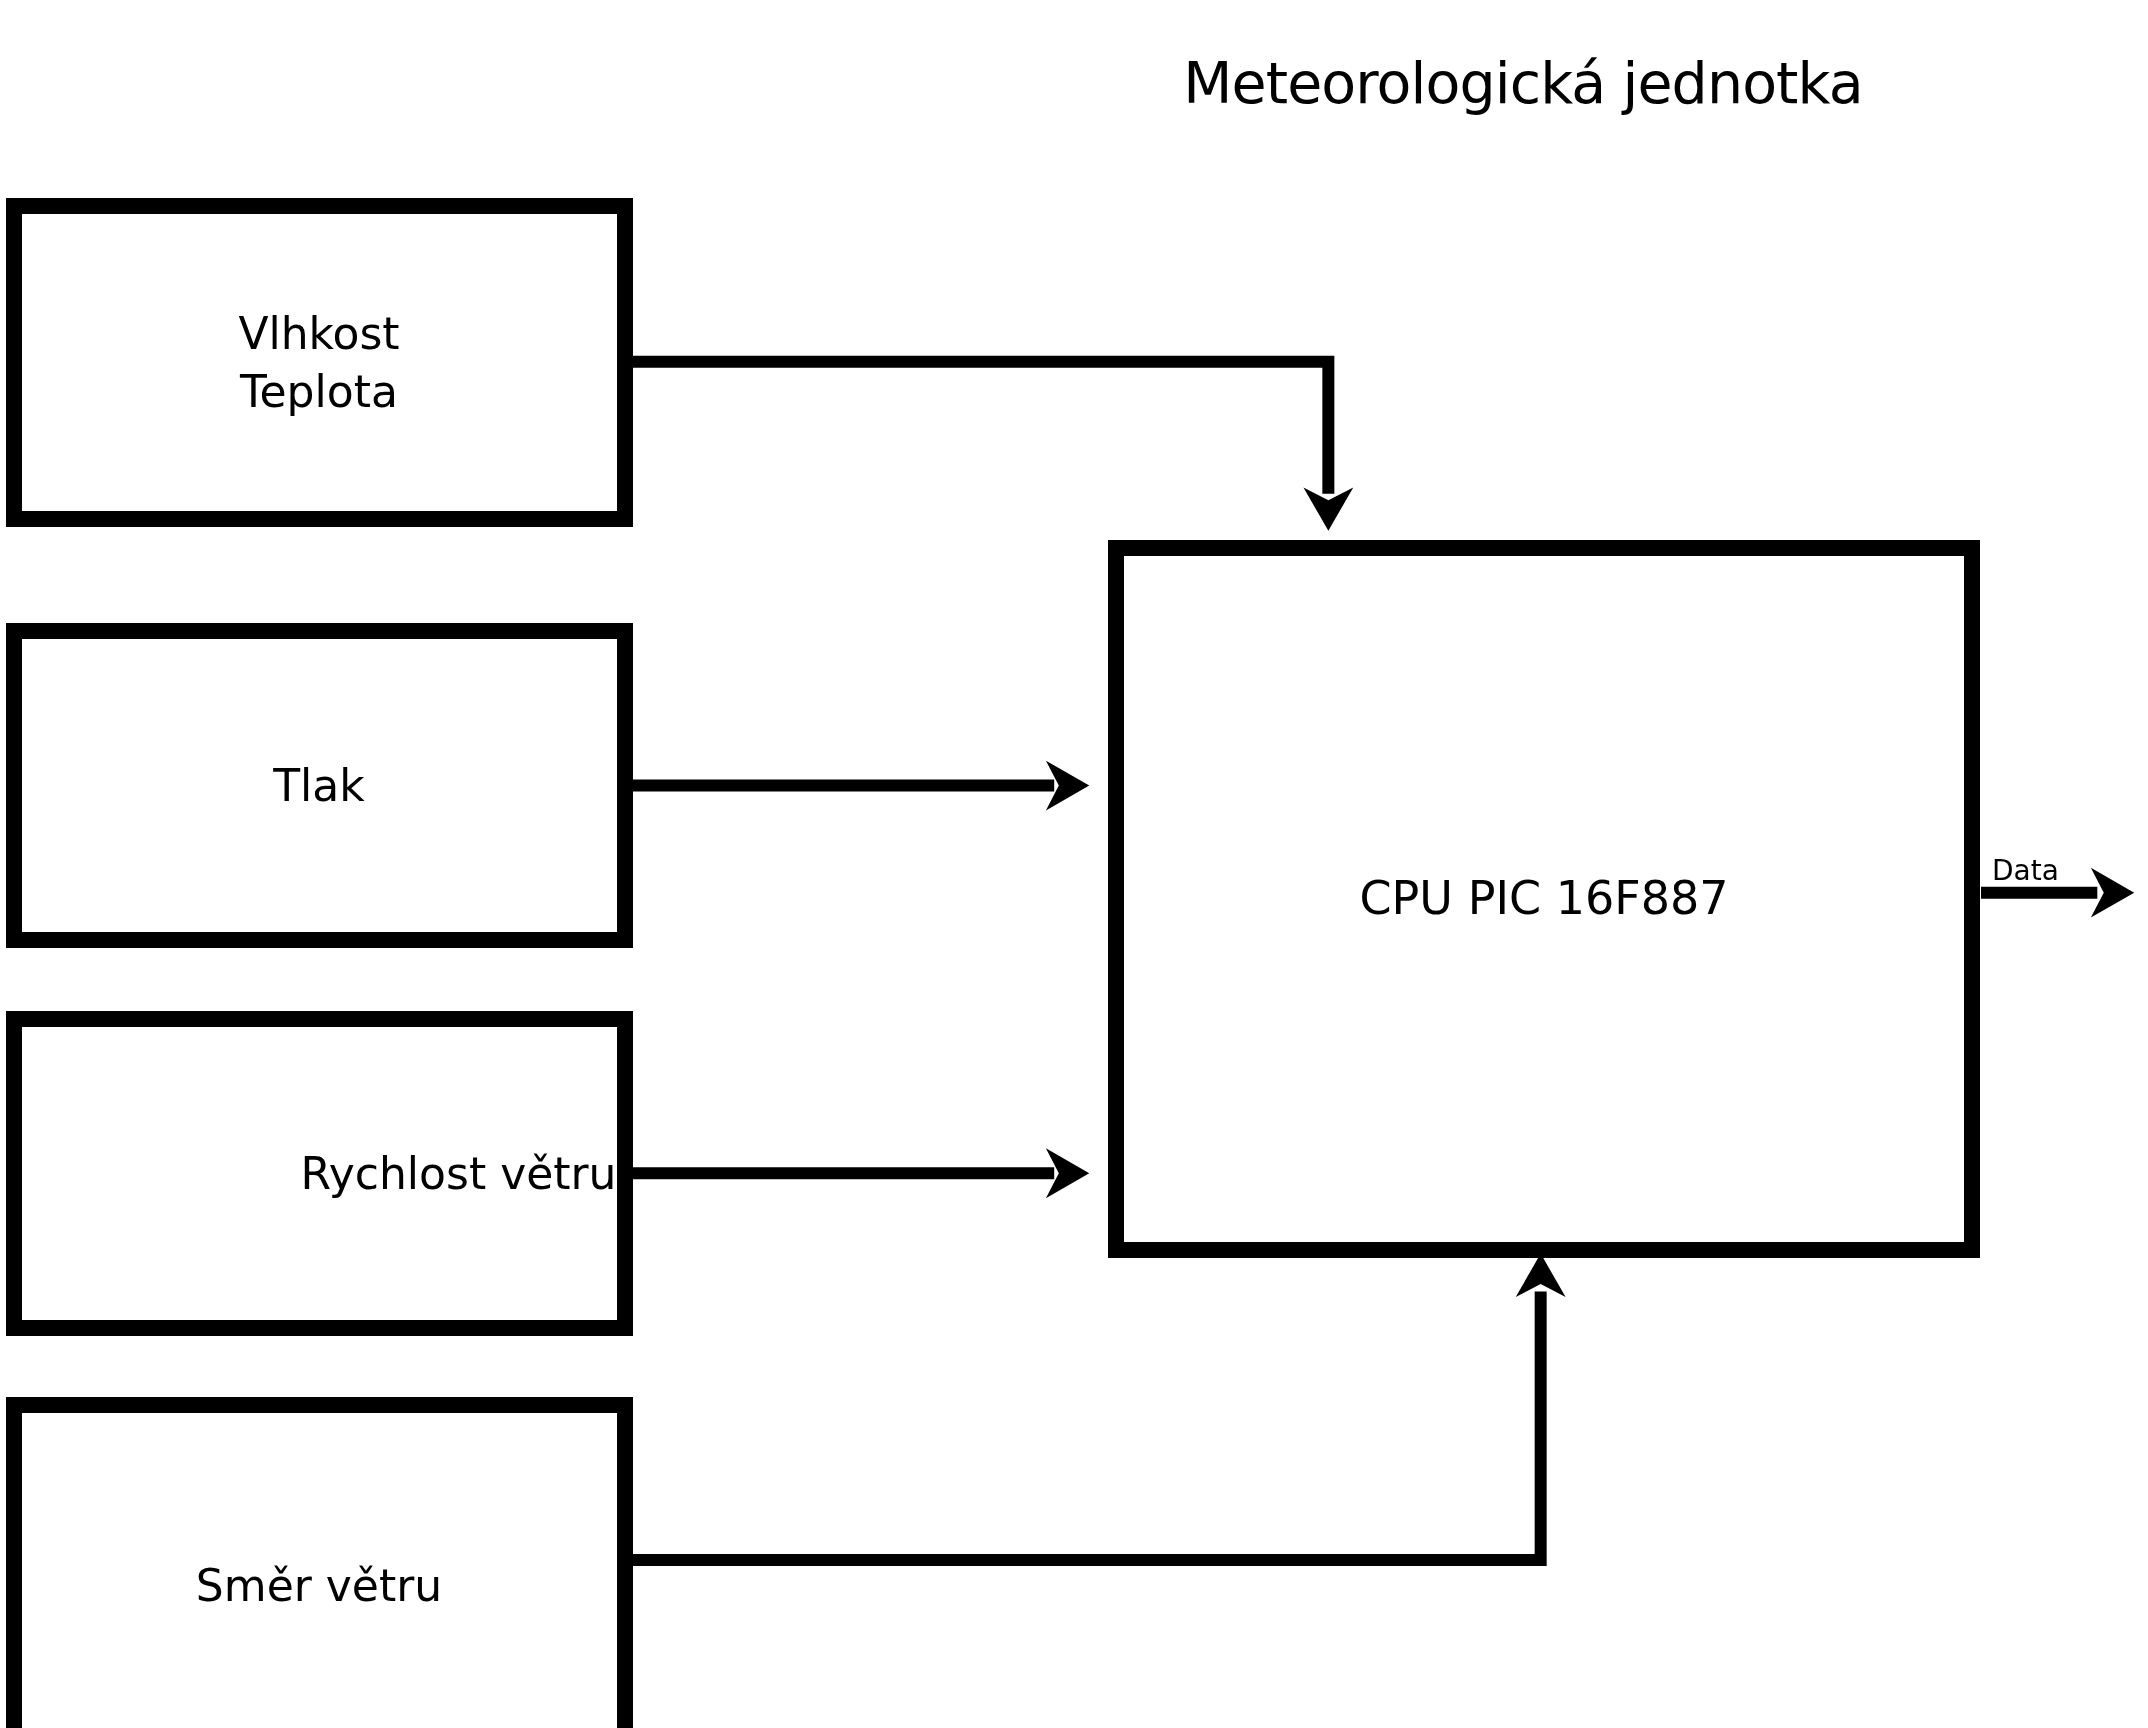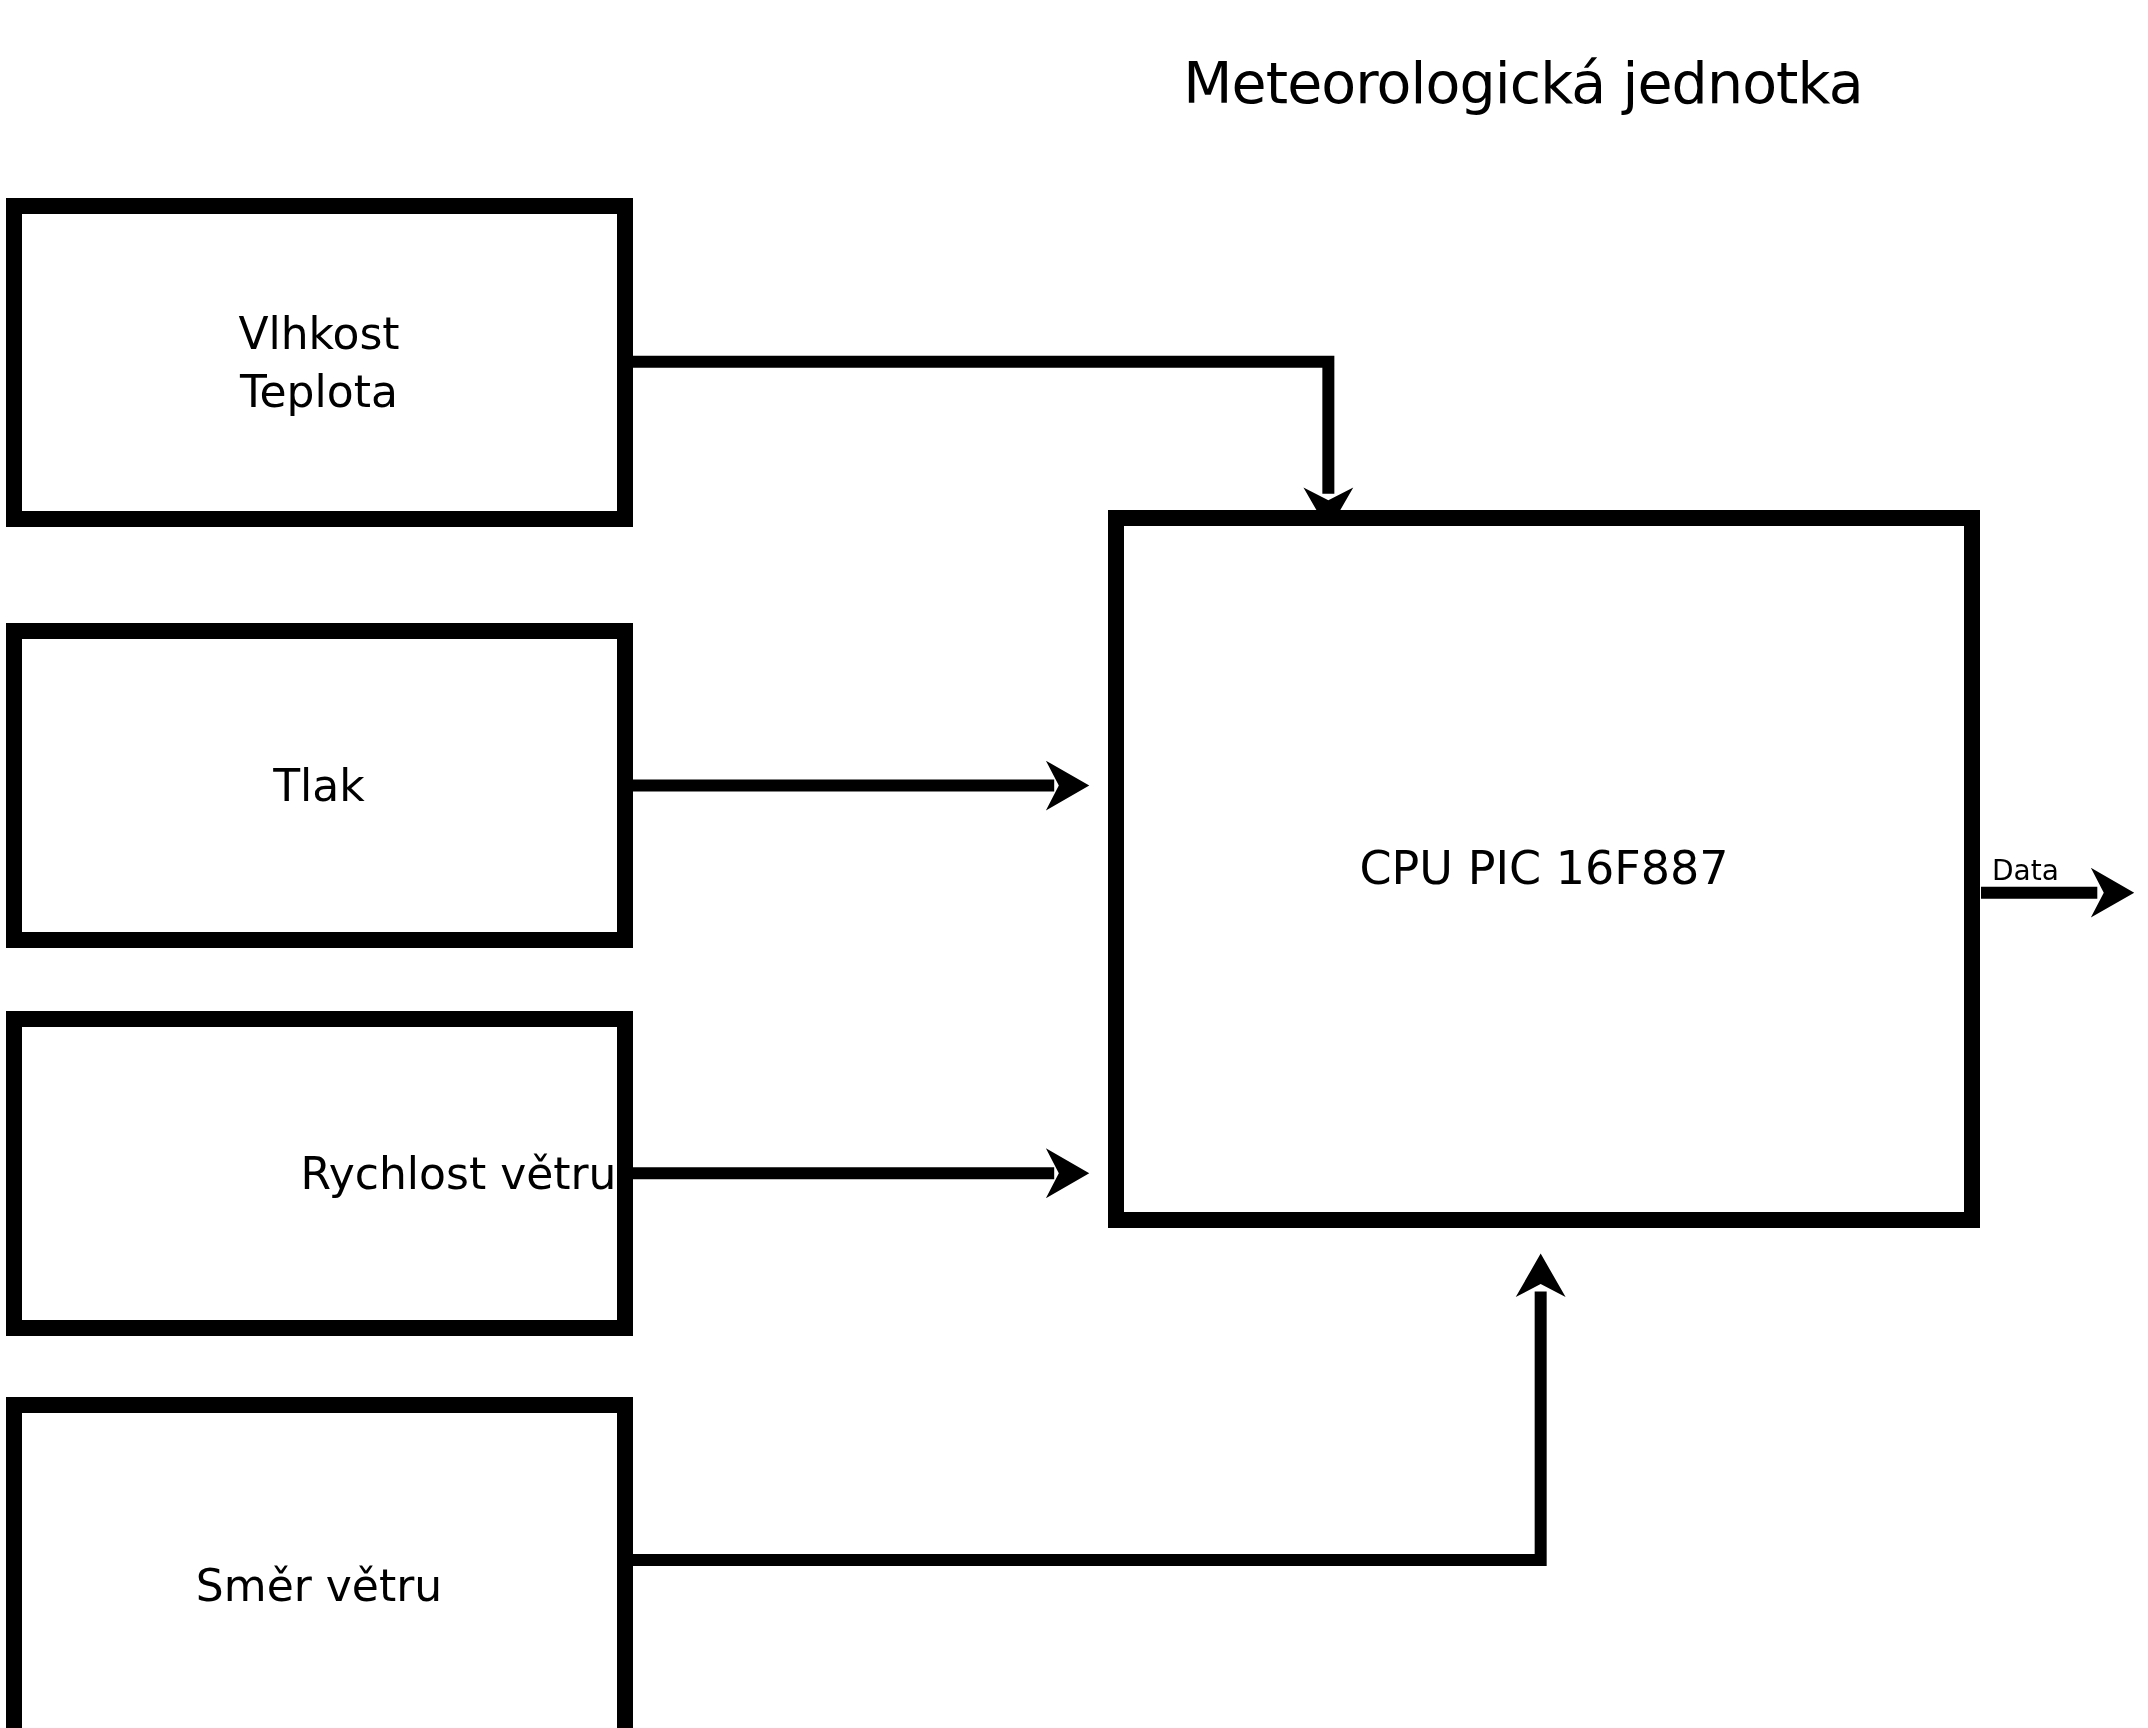--- a/index.html
+++ b/index.html
@@ -40,21 +40,21 @@
     font-size:44px;
     line-height:1.3;
     color:var(--ink);
   }
   .sensor{left:5.5px;width:627px;}
   .sensor-1{top:198px;height:329px;}
   .sensor-2{top:623px;height:325px;}
   .sensor-3{top:1011px;height:325px;justify-content:flex-end;}
   .sensor-4{top:1397px;height:377px;}
   .cpu{
-    left:1108px;top:510px;width:872px;height:718px;
+    left:1108px;top:540px;width:872px;height:718px;
   }
   .cpu .label{font-size:46px;}
   .data-label{
     position:absolute;
     left:1992px;top:854px;width:148px;
     font-size:28px;
     color:var(--ink);
     white-space:nowrap;
   }
   .wires{

